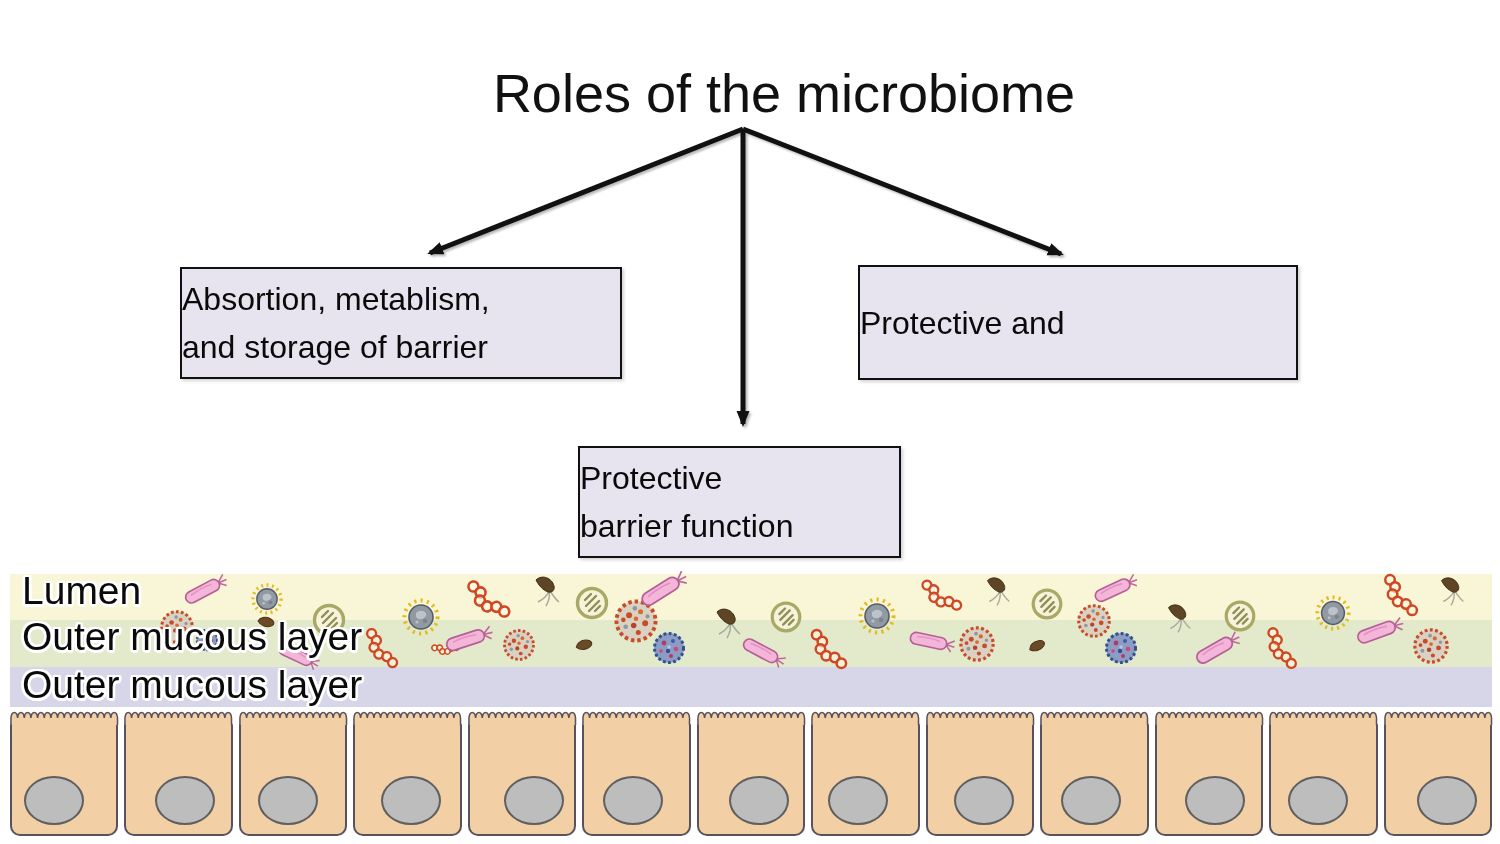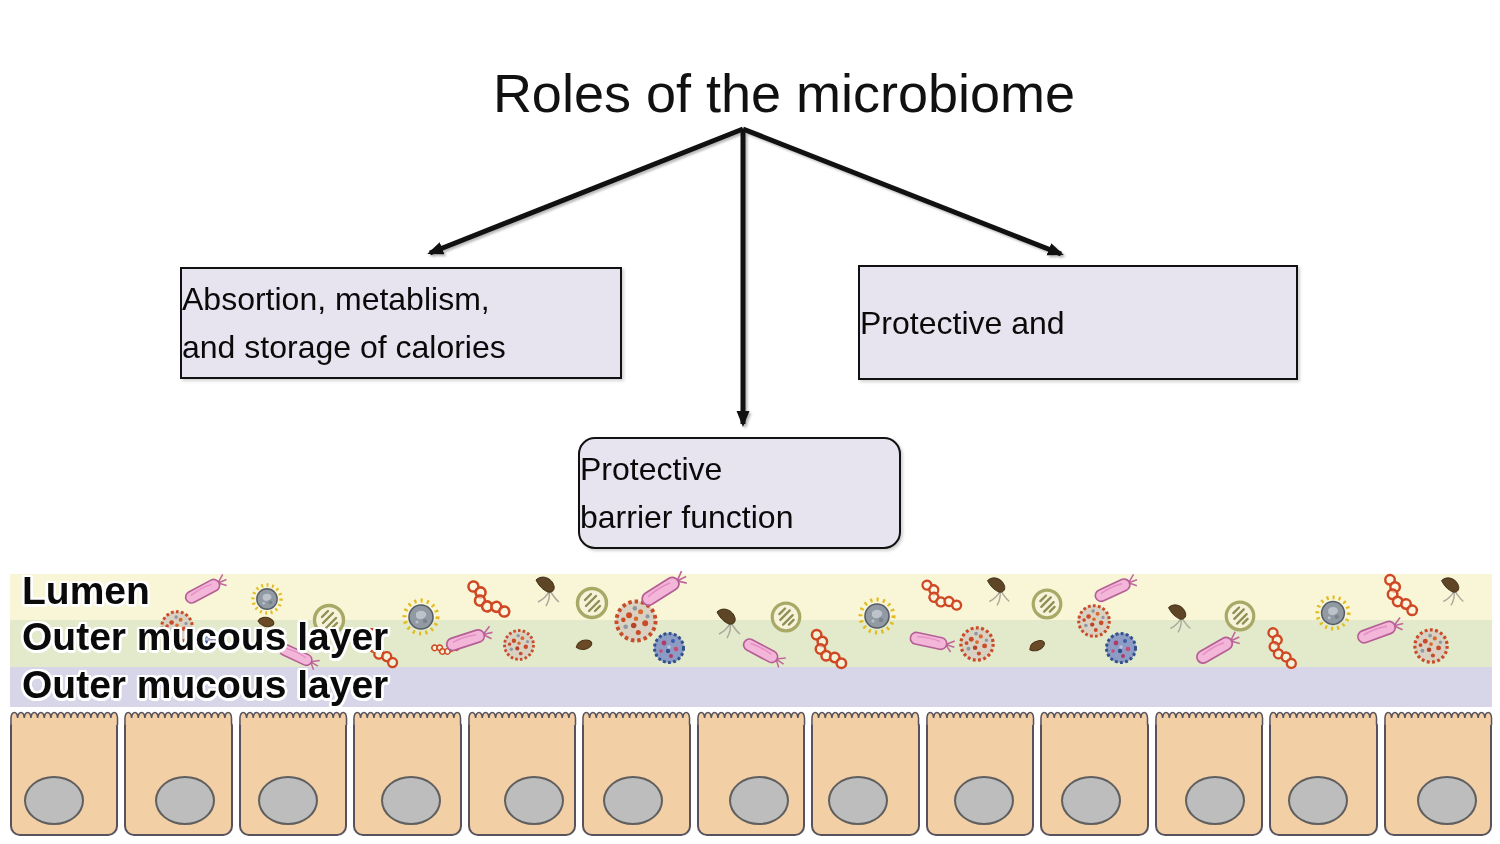--- a/index.html
+++ b/index.html
@@ -21,35 +21,35 @@
   .arrows line{stroke:var(--arrow,#111);stroke-width:5;}
 
   
   .box{
     position:absolute;background:var(--box-fill,#e7e3ef);border:2px solid var(--box-border,#111);
     display:flex;flex-direction:column;align-items:flex-start;justify-content:center;
     font-size:32px;line-height:1.5;text-align:center;box-shadow:2px 2px 3px rgba(0,0,0,0.18);
   }
   .box span{display:block;white-space:nowrap;}
   .box-absorption{left:180px;top:267px;width:438px;height:108px;}
-  .box-barrier{left:578px;top:437px;width:319px;height:108px;border-radius:17px;}
+  .box-barrier{left:578px;top:446px;width:319px;height:108px;}
   .box-immunity{left:858px;top:265px;width:436px;height:111px;}
 
   
   .band{position:absolute;left:10px;width:1482px;}
   .band-lumen{top:574px;height:46px;background:var(--lumen-band,#f9f6d7);}
   .band-outer{top:620px;height:47px;background:var(--outer-band,#e2eacb);}
   .band-inner{top:667px;height:40px;background:var(--inner-band,#d7d6e9);}
 
   
   .microbes{position:absolute;top:0;left:0;width:1500px;height:844px;pointer-events:none;z-index:2;}
 
   
   .layer-label{
-    position:absolute;left:22px;z-index:5;font-size:39px;font-weight:700;line-height:1;
+    position:absolute;left:22px;z-index:5;font-size:39px;font-weight:400;line-height:1;
     color:var(--label-text,#0a0a0a);white-space:nowrap;
     text-shadow:
       -2px -2px 0 #fff, 2px -2px 0 #fff, -2px 2px 0 #fff, 2px 2px 0 #fff,
       0 -2.5px 0 #fff, 0 2.5px 0 #fff, -2.5px 0 0 #fff, 2.5px 0 0 #fff,
       -1px -2.5px 0 #fff, 1px 2.5px 0 #fff, -2.5px 1px 0 #fff, 2.5px -1px 0 #fff;
   }
   .label-lumen{top:571px;}
   .label-outer{top:617px;}
   .label-inner{top:665px;}
 
@@ -80,21 +80,21 @@
         <path d="M0,0 L16,6.5 L0,13 Z" fill="#111"></path>
       </marker>
     </defs>
     <line x1="743" y1="129" x2="430" y2="253" marker-end="url(#ah)"></line>
     <line x1="743" y1="129" x2="743" y2="424" marker-end="url(#ah)"></line>
     <line x1="743" y1="129" x2="1061" y2="254" marker-end="url(#ah)"></line>
   </svg>
 
   <div class="box box-absorption">
     <span>Absortion, metablism,</span>
-    <span>and storage of calories</span>
+    <span>and storage of barrier</span>
   </div>
   <div class="box box-barrier">
     <span>Protective</span>
     <span>barrier function</span>
   </div>
   <div class="box box-immunity">
     <span>Protective and</span>
   </div>
 
   <div class="band band-lumen"></div>

